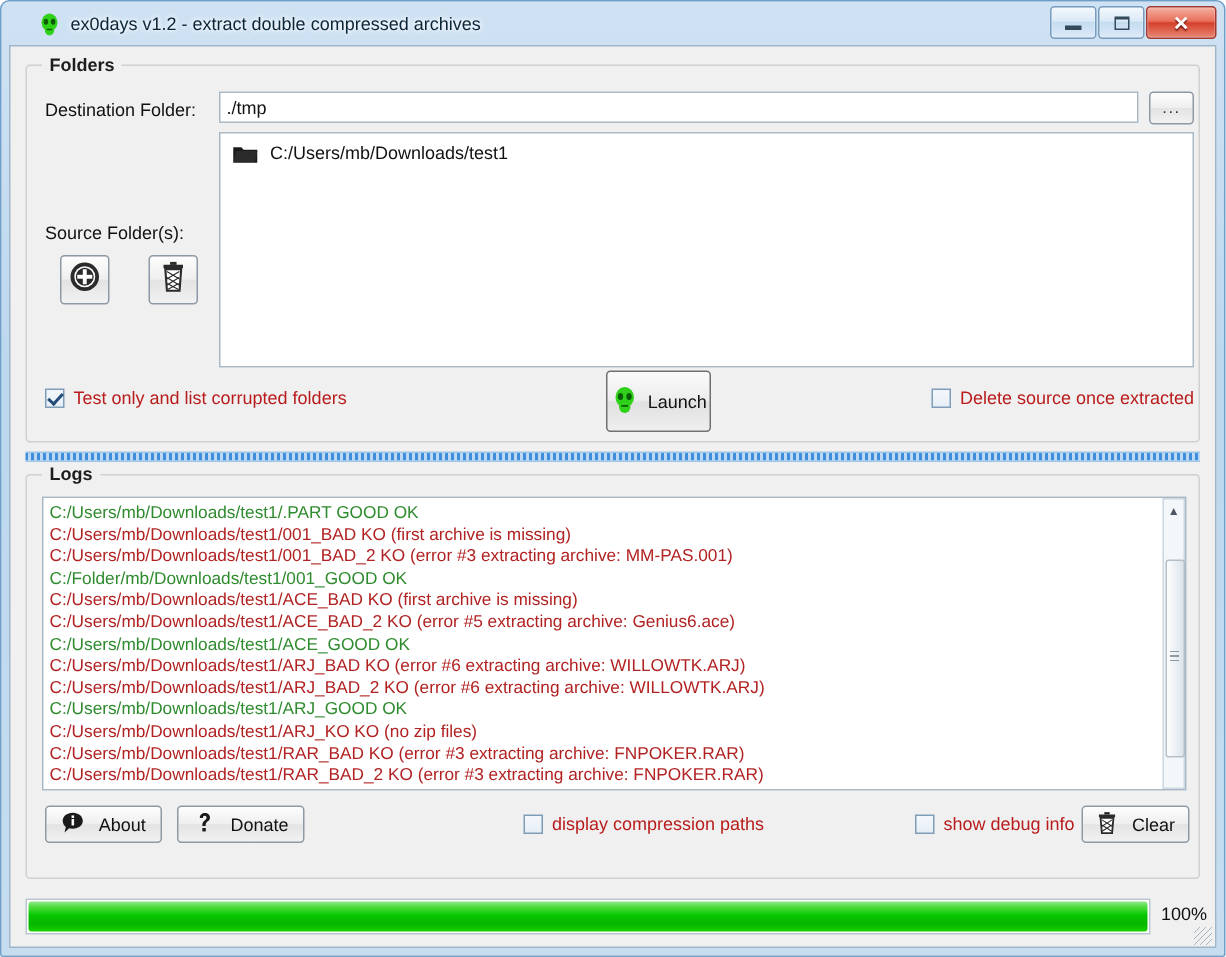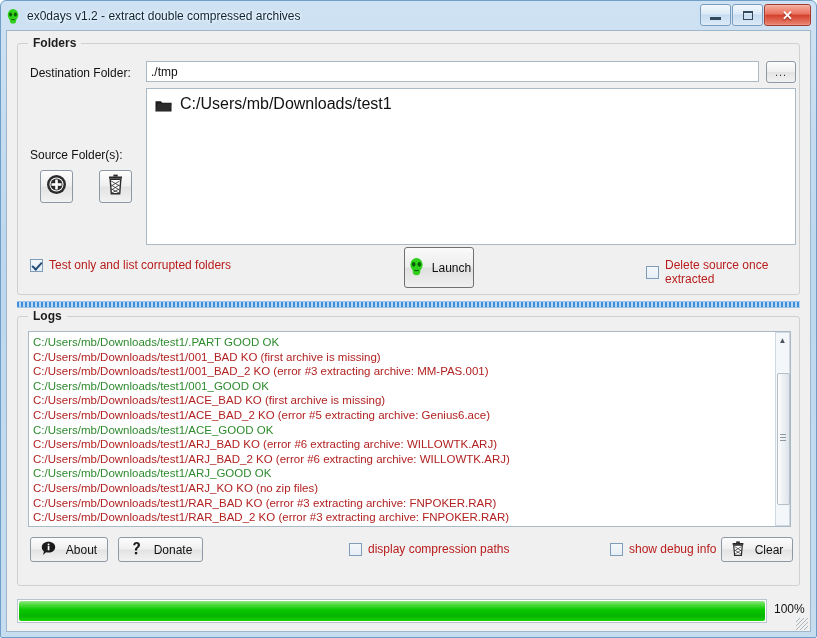--- a/index.html
+++ b/index.html
@@ -15,21 +15,21 @@
     box-sizing: border-box;
     background: linear-gradient(to bottom, #cfe2f3 0%, #bcd7ee 40%, #c6ddf0 100%);
     border: 1px solid #6f9fc8;
     border-radius: 6px 6px 2px 2px;
     padding: 0;
   }
   
   .titlebar {
     position: absolute; left: 0; top: 0; right: 0; height: 29px;
     display: flex; align-items: center;
-    padding-left: 4px;
+    padding-left: 24px;
     box-sizing: border-box;
   }
   .title-icon {
     width: 16px; height: 16px; margin-right: 6px;
     position: relative; flex: none;
   }
   .title-icon svg { display: block; }
   .title-text {
     font-size: 12px; color: #0b2436;
     text-shadow: 0 0 3px #ffffff, 0 0 5px #ffffff;
@@ -100,37 +100,37 @@
   }
   
   #src-label { position: absolute; left: 12px; top: 104px; }
   #source-list {
     position: absolute; left: 128px; top: 44px; width: 650px; height: 157px;
     border: 1px solid #a9b9c6; background: #fff; box-sizing: border-box;
     overflow: hidden;
   }
   .src-item {
     display: flex; align-items: center; gap: 8px;
-    padding: 6px 8px; font-size: 16px; color: #111;
+    padding: 6px 8px; font-size: 12px; color: #111;
   }
   .folder-icon { width: 17px; height: 13px; flex: none; }
   
   .iconbtn {
     position: absolute; width: 33px; height: 33px;
     border: 1px solid #8d9aa6; border-radius: 3px;
     background: linear-gradient(to bottom, #fdfdfd 0%, #efefef 48%, #e3e3e3 52%, #f2f2f2 100%);
     display: flex; align-items: center; justify-content: center;
     box-sizing: border-box; cursor: default;
   }
   #add-source-button { left: 22px; top: 126px; }
   #del-source-button { left: 81px; top: 126px; }
   
   .cbrow { position: absolute; display: flex; align-items: center; gap: 6px; font-size: 12px; color: #b91c1c; }
   #testonly-row { left: 12px; top: 214px; }
-  #delsource-row { left: 603px; top: 214px; margin-left: 25px; }
+  #delsource-row { left: 603px; top: 214px; }
   .checkbox {
     width: 13px; height: 13px; flex: none; box-sizing: border-box;
     border: 1px solid #7f9db9; background: linear-gradient(to bottom,#f3f7fb,#e6eef6);
     position: relative;
   }
   .checkbox.checked::after {
     content: ""; position: absolute; left: 3px; top: 0px;
     width: 4px; height: 8px; border: solid #254b77;
     border-width: 0 2px 2px 0; transform: rotate(42deg);
   }
@@ -323,21 +323,21 @@
     <div id="splitter"></div>
 
     <div class="group" id="logs-group">
       <span class="legend">Logs</span>
 
       <div id="log-view">
         <div id="log-lines">
             <div class="logline ok">C:/Users/mb/Downloads/test1/.PART GOOD OK</div>
             <div class="logline ko">C:/Users/mb/Downloads/test1/001_BAD KO (first archive is missing)</div>
             <div class="logline ko">C:/Users/mb/Downloads/test1/001_BAD_2 KO (error #3 extracting archive: MM-PAS.001)</div>
-            <div class="logline ok">C:/Users/mb/Downloads/test1/001_GOOD OK</div>
+            <div class="logline ok">C:/Folder/mb/Downloads/test1/001_GOOD OK</div>
             <div class="logline ko">C:/Users/mb/Downloads/test1/ACE_BAD KO (first archive is missing)</div>
             <div class="logline ko">C:/Users/mb/Downloads/test1/ACE_BAD_2 KO (error #5 extracting archive: Genius6.ace)</div>
             <div class="logline ok">C:/Users/mb/Downloads/test1/ACE_GOOD OK</div>
             <div class="logline ko">C:/Users/mb/Downloads/test1/ARJ_BAD KO (error #6 extracting archive: WILLOWTK.ARJ)</div>
             <div class="logline ko">C:/Users/mb/Downloads/test1/ARJ_BAD_2 KO (error #6 extracting archive: WILLOWTK.ARJ)</div>
             <div class="logline ok">C:/Users/mb/Downloads/test1/ARJ_GOOD OK</div>
             <div class="logline ko">C:/Users/mb/Downloads/test1/ARJ_KO KO (no zip files)</div>
             <div class="logline ko">C:/Users/mb/Downloads/test1/RAR_BAD KO (error #3 extracting archive: FNPOKER.RAR)</div>
             <div class="logline ko">C:/Users/mb/Downloads/test1/RAR_BAD_2 KO (error #3 extracting archive: FNPOKER.RAR)</div>
             <div class="logline ok">C:/Users/mb/Downloads/test1/RAR_GOOD OK</div>

